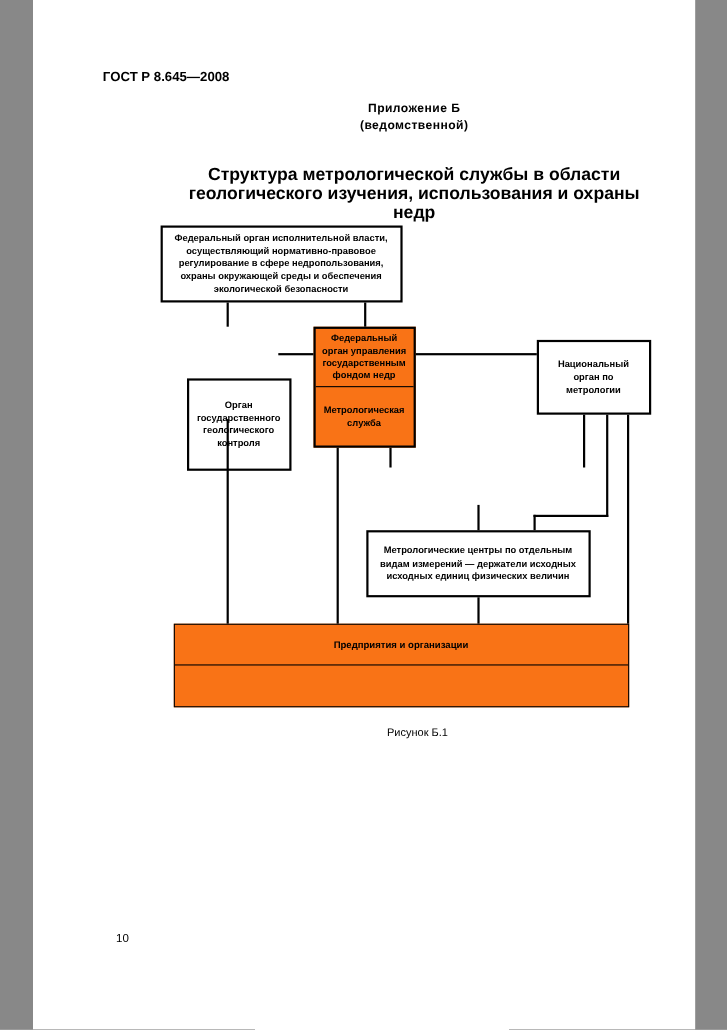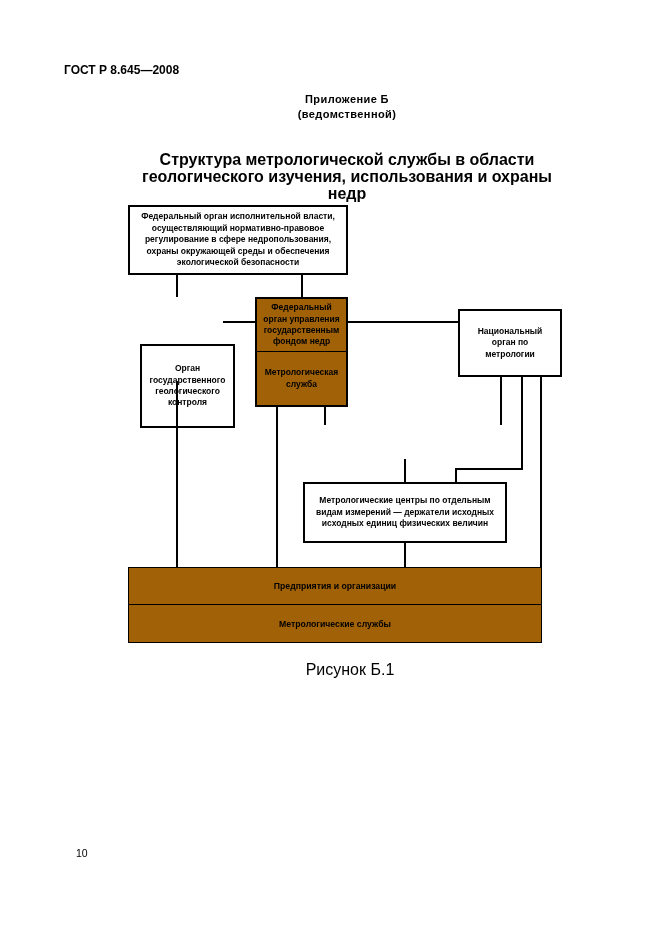--- a/index.html
+++ b/index.html
@@ -1,54 +1,54 @@
 <!DOCTYPE html>
 <html><head>
 <meta charset="utf-8">
 <style>
   html,body{margin:0;padding:0;background:#888;}
   .page{
-    position:relative;width:661px;height:936px;background:#ffffff;
+    position:relative;width:602px;height:936px;background:#ffffff;
     font-family:"Liberation Sans", sans-serif;color:#000;overflow:hidden;
     margin:0 auto;
   }
   .gost-header{position:absolute;left:64px;top:63px;font-size:12px;font-weight:bold;white-space:nowrap;}
   .appendix{position:absolute;left:33px;top:92px;width:628px;text-align:center;font-size:11px;font-weight:bold;line-height:15px;letter-spacing:0.4px;}
   .doc-title{position:absolute;left:122px;top:151px;width:450px;text-align:center;font-size:16px;font-weight:bold;line-height:17px;}
 
   .box{position:absolute;border:2px solid #000;box-sizing:border-box;background:#fff;
        display:flex;align-items:center;justify-content:center;text-align:center;
        font-weight:bold;font-size:8.5px;line-height:11.4px;}
   .box-text{padding:0 2px;}
 
-  .b-federal-exec{left:128px;top:205px;width:220px;height:70px;}
+  .b-federal-exec{left:116px;top:205px;width:220px;height:70px;}
   .b-federal-exec .box-text{width:212px;}
   .b-geo-control{left:140px;top:297px;width:95px;height:84px;margin-top:47px;}
   .b-geo-control .box-text{width:89px;}
   .b-national{left:458px;top:309px;width:104px;height:68px;}
   .b-national .box-text{width:72px;text-align:center;}
   .b-head-org{left:303px;top:425px;width:204px;height:34px;border-width:1.5px;}
   .b-head-org .box-text{width:200px;}
   .b-centers{left:303px;top:482px;width:204px;height:61px;}
   .b-centers .box-text{width:200px;}
 
-  .compound{position:absolute;border:2px solid #000;box-sizing:border-box;background:#a16207;
+  .compound{position:absolute;border:2px solid #000;box-sizing:border-box;background:#f97316;
             display:flex;flex-direction:column;font-weight:bold;font-size:8.5px;line-height:11.4px;text-align:center;}
   .c-fund{left:255px;top:297px;width:93px;height:110px;}
   .c-fund .cell-top{height:53px;border-bottom:1px solid #000;}
   .c-enterprises{left:128px;top:567px;width:414px;height:76px;border-width:1.5px;font-size:8.7px;line-height:12px;}
   .c-enterprises .cell-top{height:37px;border-bottom:1px solid #000;gap:48px;}
   .cell{display:flex;flex-direction:column;align-items:center;justify-content:center;box-sizing:border-box;}
   .cell-bottom{flex:1;}
   .c-fund .cell .box-text{width:85px;}
   .c-enterprises .cell .box-text{width:406px;}
 
   .line{position:absolute;background:#000;}
 
-  .figure-caption{position:absolute;left:128px;top:661px;width:444px;text-align:center;font-size:16px;}
+  .figure-caption{position:absolute;left:128px;top:661px;width:444px;text-align:center;font-size:10px;}
   .page-number{position:absolute;left:76px;top:847px;font-size:10.5px;}
 </style>
 </head>
 <body>
 
 <div class="page">
 
   <div class="gost-header">ГОСТ Р 8.645—2008</div>
 
   <div class="appendix">
@@ -81,23 +81,20 @@
 
 
   <div class="box b-centers">
     <div class="box-text">Метрологические центры по отдельным видам измерений — держатели исходных исходных единиц физических величин</div>
   </div>
 
   <div class="compound c-enterprises">
     <div class="cell cell-top">
       <div class="box-text">Предприятия и организации</div>
     </div>
-    <div class="cell cell-bottom">
-      <div class="box-text">Метрологические службы</div>
-    </div>
   </div>
 
   <div class="line" style="left:176px;top:275px;width:2px;height:22px;"></div>
   <div class="line" style="left:301px;top:275px;width:2px;height:22px;"></div>
   <div class="line" style="left:223px;top:321px;width:32px;height:2px;"></div>
   <div class="line" style="left:348px;top:321px;width:110px;height:2px;"></div>
   <div class="line" style="left:176px;top:381px;width:2px;height:186px;"></div>
   <div class="line" style="left:276px;top:407px;width:2px;height:160px;"></div>
   <div class="line" style="left:324px;top:407px;width:2px;height:18px;"></div>
   <div class="line" style="left:500px;top:377px;width:2px;height:48px;"></div>

